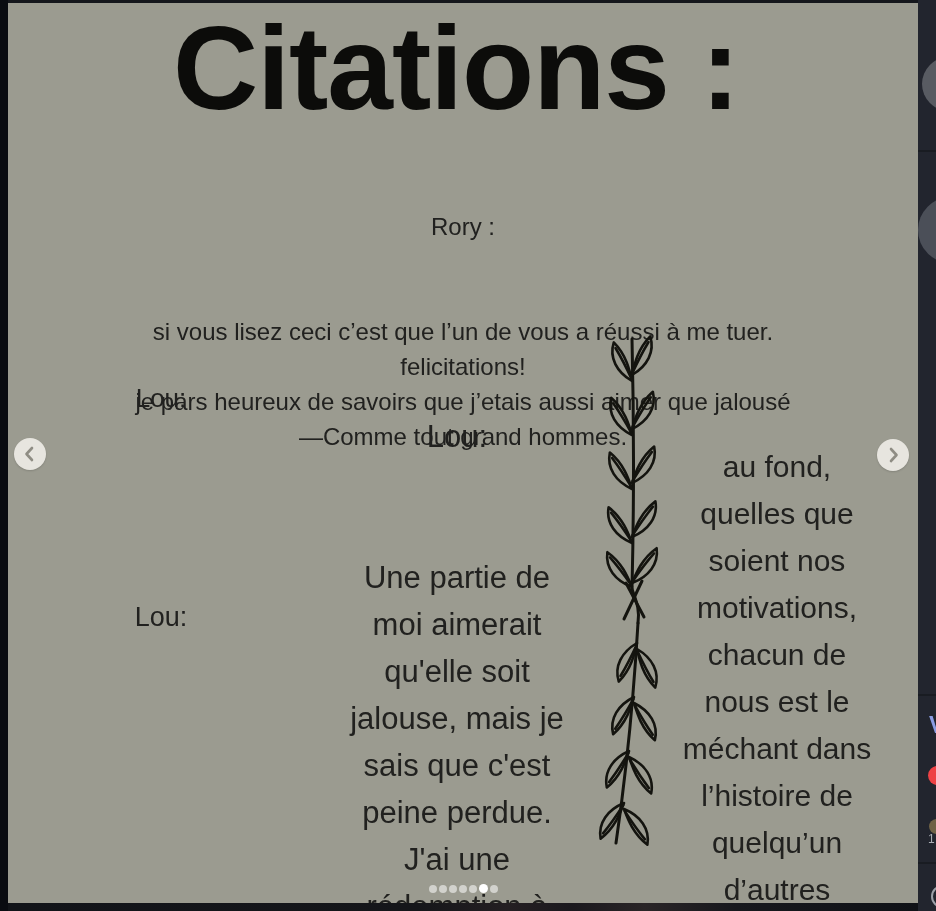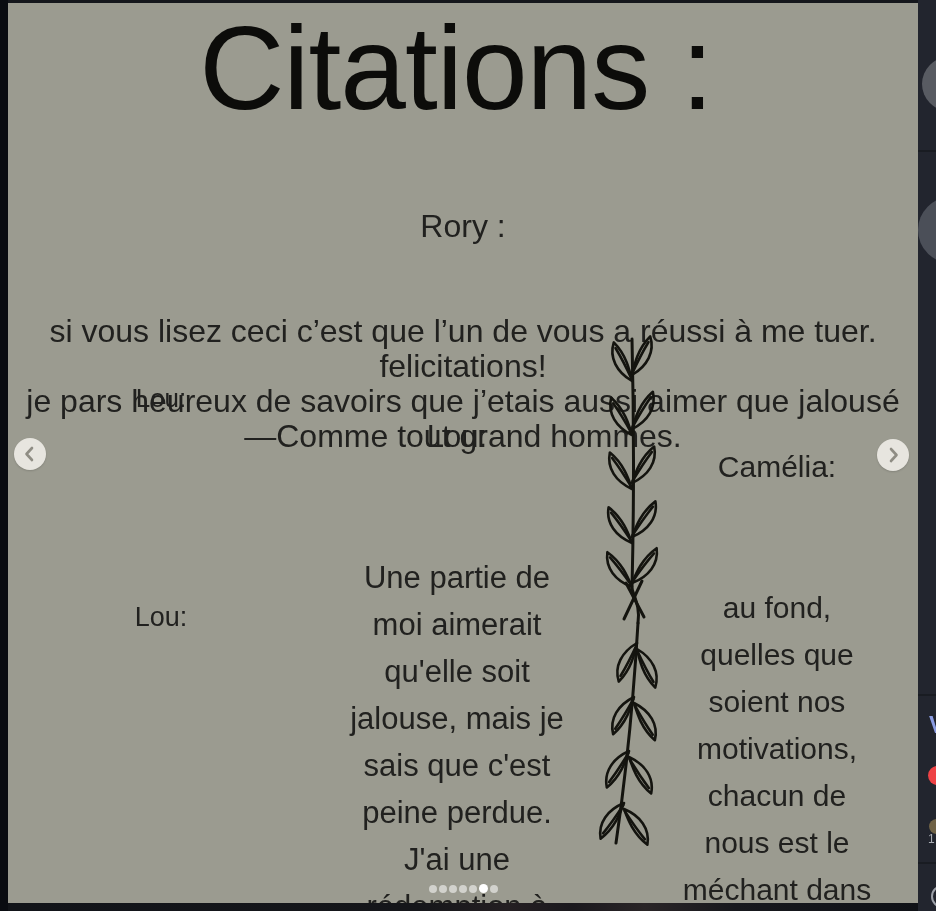--- a/index.html
+++ b/index.html
@@ -11,26 +11,26 @@
   .content{
     position:absolute;left:8px;top:3px;width:910px;height:900px;
     background:#9b9b90;color:#21211f;overflow:hidden;
   }
   .strip-left{position:absolute;left:0;top:0;width:8px;height:911px;background:#0a0c11;z-index:5;}
   .strip-top{position:absolute;left:8px;top:0;width:910px;height:3px;background:#15171c;z-index:4;}
   .bottom-band{position:absolute;left:8px;top:903px;width:910px;height:8px;z-index:4;
     background:linear-gradient(90deg,#121419 0%,#15161a 45%,#241f22 55%,#1b191e 62%,#2a2527 70%,#17181d 80%,#101217 100%);}
   .page-title{
     position:absolute;top:6px;left:0;width:100%;text-align:center;
-    font-size:118px;font-weight:normal;line-height:1;letter-spacing:-1px;
+    font-size:118px;font-weight:bold;line-height:1;letter-spacing:-1px;
     color:#0c0c0a;padding-right:14px;box-sizing:border-box;
   }
   .quote{text-align:center;white-space:pre;}
   .quote .author{white-space:pre;}
-  .intro{position:absolute;top:136px;left:0;width:100%;font-size:32px;line-height:35px;}
+  .intro{position:absolute;top:136px;left:0;width:100%;font-size:24px;line-height:35px;}
   .col-left{position:absolute;left:0;top:303px;width:306px;font-size:26px;line-height:37px;}
   .col-left .q2{margin-top:26px;font-size:27px;line-height:40px;}
   .col-mid{position:absolute;left:314px;top:316px;width:270px;font-size:31px;line-height:47px;}
   .col-right{position:absolute;left:644px;top:346px;width:250px;font-size:30px;line-height:47px;}
   .branch{position:absolute;left:580px;top:328px;width:88px;height:538px;}
   .lf{fill:none;stroke:#14140f;stroke-width:2.6;stroke-linecap:round;stroke-linejoin:round;}
   .stem{fill:none;stroke:#14140f;stroke-width:3;stroke-linecap:round;}
   .nav-btn{
     position:absolute;width:32px;height:32px;border-radius:50%;
     background:#e7e5df;box-shadow:0 1px 2px rgba(0,0,0,0.15);
@@ -85,21 +85,20 @@
 sais que c'est
 peine perdue.
 J'ai une
 rédemption à
 entreprendre
 avant d'espérer
 une telle chose.</div>
   </div>
 
   <div class="quote col-right">
-    <div class="author">Camélia:</div>
     <div class="qtext">au fond,
 quelles que
 soient nos
 motivations,
 chacun de
 nous est le
 méchant dans
 l’histoire de
 quelqu’un
 d’autres</div>

